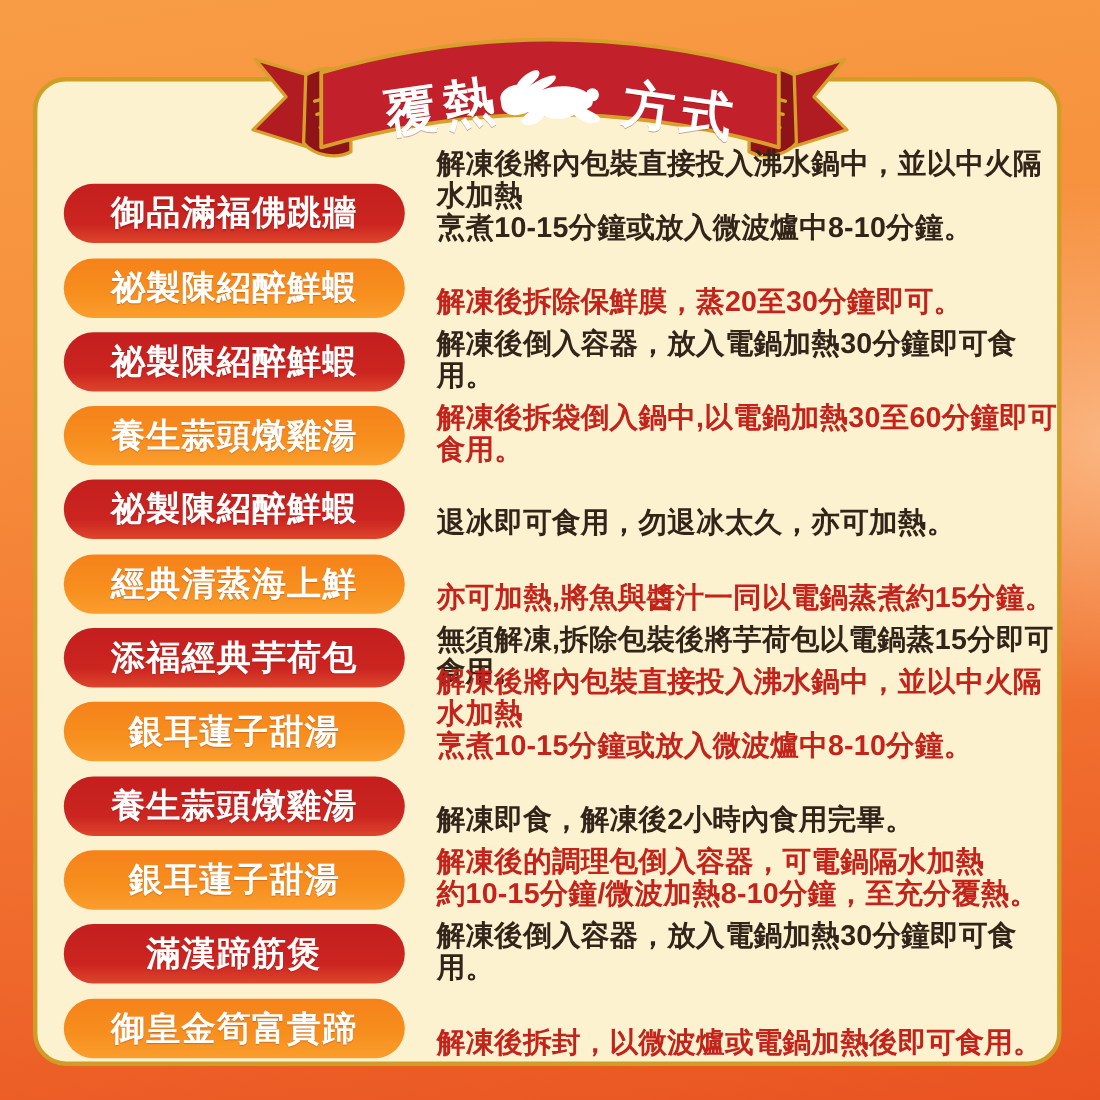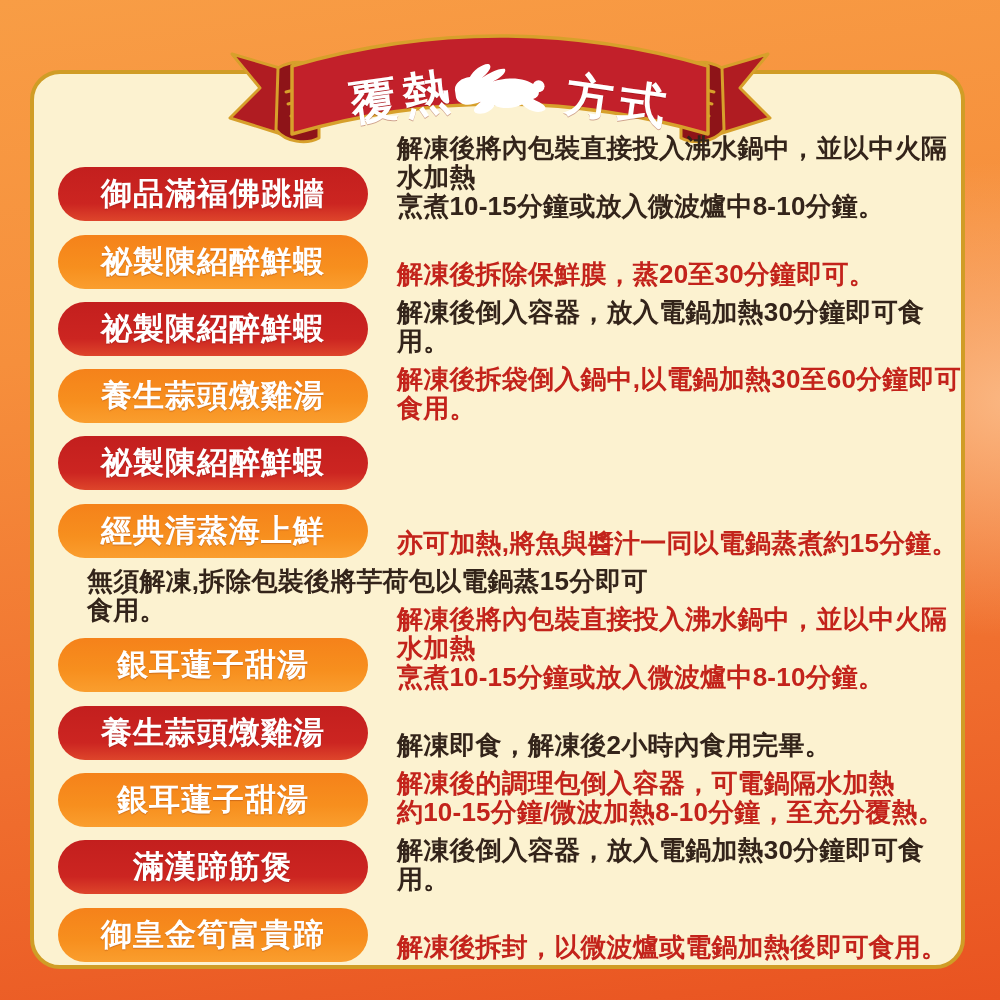--- a/index.html
+++ b/index.html
@@ -133,30 +133,34 @@
     <div class="pill orange">
       <span>養生蒜頭燉雞湯</span>
     </div>
     <div class="instr redtext">解凍後拆袋倒入鍋中,以電鍋加熱30至60分鐘即可食用。</div>
   </div>
 
   <div class="row">
     <div class="pill red">
       <span>祕製陳紹醉鮮蝦</span>
     </div>
+    <div class="instr dark">退冰即可食用，勿退冰太久，亦可加熱。</div>
   </div>
 
   <div class="row">
     <div class="pill orange">
       <span>經典清蒸海上鮮</span>
     </div>
     <div class="instr redtext">亦可加熱,將魚與醬汁一同以電鍋蒸煮約15分鐘。</div>
   </div>
 
   <div class="row">
+    <div class="pill red">
+      <span>添福經典芋荷包</span>
+    </div>
     <div class="instr dark">無須解凍,拆除包裝後將芋荷包以電鍋蒸15分即可食用。</div>
   </div>
 
   <div class="row">
     <div class="pill orange">
       <span>銀耳蓮子甜湯</span>
     </div>
     <div class="instr redtext">解凍後將內包裝直接投入沸水鍋中，並以中火隔水加熱
 烹煮10-15分鐘或放入微波爐中8-10分鐘。</div>
   </div>

